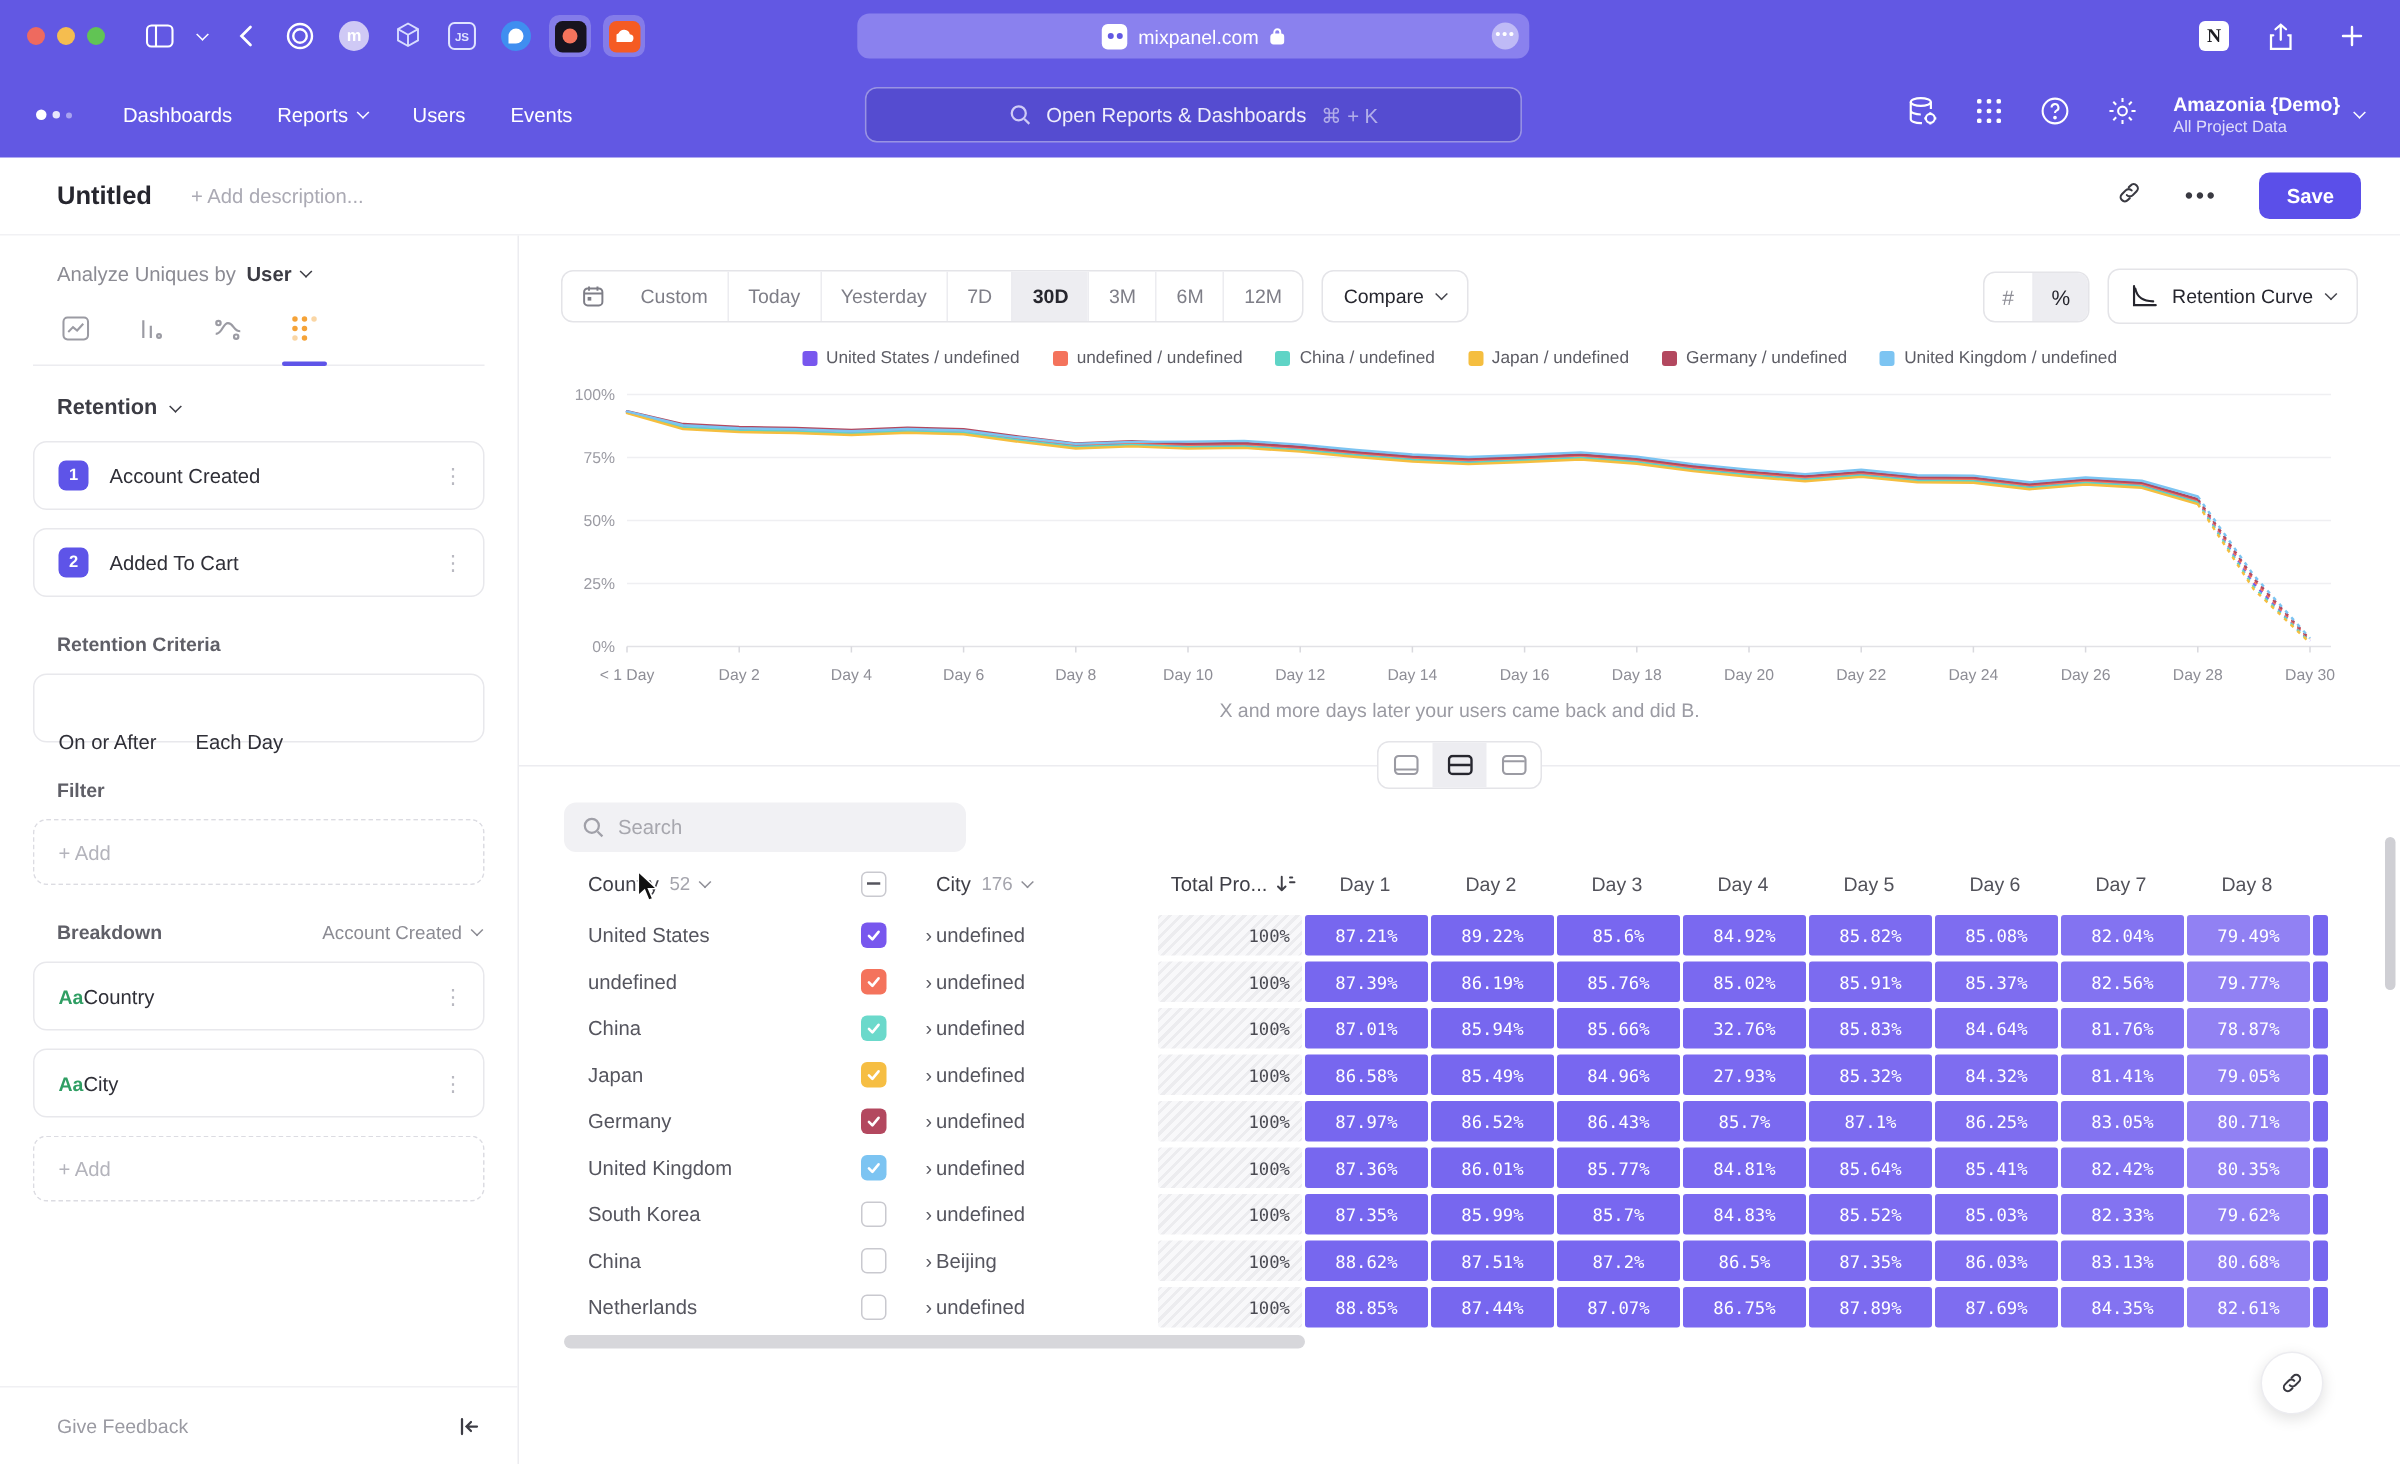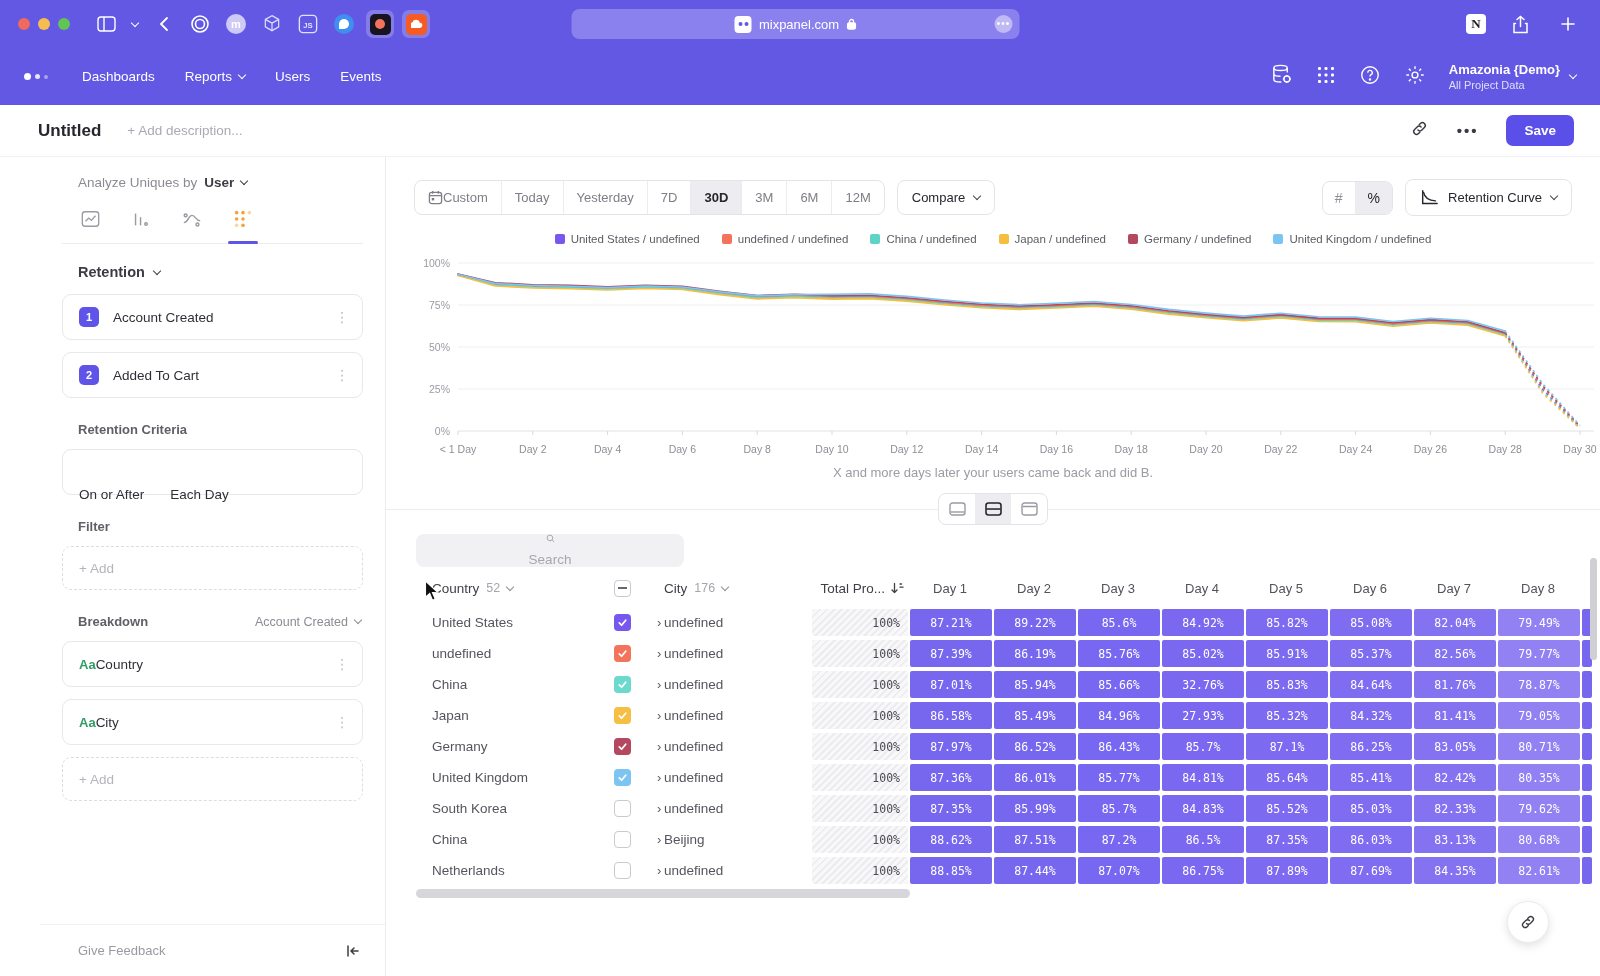--- a/index.html
+++ b/index.html
@@ -44,21 +44,21 @@
   .project .p1 { font-size:13px; font-weight:700;text-align:right; }
   .project .p2 { font-size:11px; opacity:.8; margin-top:2px; }
   
   .report-header { height:52px; display:flex; align-items:center; padding:0 26px 0 38px; border-bottom:1px solid #f1f1f4; background:#fff; }
   .title { font-size:17px; font-weight:700; color:#26262e; }
   .desc { margin-left:26px; font-size:13.5px; color:#abaab4; }
   .header-actions { margin-left:auto; display:flex; align-items:center; gap:28px; }
   .dots3 { color:#3a3a42; font-size:15px; letter-spacing:2px; font-weight:700; }
   .save-btn { background:#5B4FE9; color:#fff; font-size:13.5px; font-weight:600; padding:8px 18px; border-radius:7px; border:none; font-family:inherit; }
   
-  .content { display:flex; height:819px;padding-left:40px; }
+  .content { display:flex; height:819px; }
   .sidebar { width:346px; min-width:346px; border-right:1px solid #ececf0; padding:18px 22px 0; position:relative; }
   .an-row { margin-left:16px; font-size:13.5px; color:#8b8b93; display:flex; align-items:center; gap:7px; }
   .an-value { color:#3c3c44; font-weight:600; }
   .an-row .chev { color:#3c3c44; }
   .tabs-wrap { border-bottom:1px solid #ececf0; margin-top:18px; padding:0 0 13px 16px; display:flex; gap:27px; }
   .tab { position:relative; width:24px; height:22px; display:flex; align-items:center; justify-content:center; cursor:pointer; }
   .tab.sel::after { content:""; position:absolute; left:-3px; bottom:-14px; width:30px; height:3px; background:#5E54E8; border-radius:2px; }
   .section-label { margin:20px 0 14px 16px; font-size:14.5px; font-weight:700; color:#3c3c44; display:flex; align-items:center; gap:9px; }
   .sub-label { margin:24px 0 12px 16px; font-size:13px; font-weight:600; color:#5f5f67; }
   .card { border:1px solid #e8e8ec; border-radius:9px; height:46px; display:flex; align-items:center; padding:0 13px 0 16px; margin-bottom:12px; background:#fff; }
@@ -74,21 +74,21 @@
   .bd-head .lbl { font-size:13px; font-weight:600; color:#5f5f67; }
   .bd-scope { margin-left:auto; color:#8b8b93; font-size:12.5px; display:flex; align-items:center; gap:7px; cursor:pointer; }
   .aa { color:#2f9e63; font-weight:700; font-size:13px; }
   .sidebar-footer { position:absolute; left:0; right:0; bottom:0; height:52px; border-top:1px solid #f0f0f3;
     display:flex; align-items:center; padding:0 24px 0 38px; color:#9a9aa2; font-size:13px; }
   .collapse { margin-left:auto; cursor:pointer; display:flex; }
   
   .main { flex:1; position:relative; padding-top:22px; overflow:hidden; }
   .toolbar { display:flex; align-items:center; gap:12px; padding:0 28px; }
   .range-group { display:flex; border:1px solid #e4e4e8; border-radius:8px; overflow:hidden; background:#fff; }
-  .range { padding:9px 13px; font-size:13px; color:#7e7e87; border-left:1px solid #ececf0; display:flex; align-items:center; gap:0; cursor:pointer; white-space:nowrap; }
+  .range { padding:9px 13px; font-size:13px; color:#7e7e87; border-left:1px solid #ececf0; display:flex; align-items:center; gap:24px; cursor:pointer; white-space:nowrap; }
   .range:first-child { border-left:none; }
   .range.sel { background:#ededf1; color:#26262e; font-weight:700; }
   .btn { display:flex; align-items:center; gap:9px; border:1px solid #e4e4e8; background:#fff; border-radius:8px;
     padding:9px 14px; font-size:13px; color:#26262e; font-family:inherit; cursor:pointer; }
   .btn .chev { color:#45454d; }
   .spacer { flex:1; }
   .unit-toggle { display:flex; border:1px solid #e4e4e8; border-radius:8px; overflow:hidden; }
   .unit { padding:8px 12px; font-size:14px; color:#8e8e96; border-left:1px solid #ececf0; cursor:pointer; }
   .unit:first-child { border-left:none; }
   .unit.sel { background:#ededf1; color:#26262e; }
@@ -99,21 +99,21 @@
   .caption { text-align:center; color:#9b9ba3; font-size:13px; margin-top:2px; }
   .view-row { position:relative; height:42px; margin-top:8px; }
   .view-line { position:absolute; top:50%; left:0; right:0; border-top:1px solid #ececf0; }
   .view-toggle { position:absolute; left:50%; top:50%; transform:translate(-50%,-50%); background:#fff;
     border:1px solid #e4e4e8; border-radius:8px; display:flex; overflow:hidden; }
   .vt { width:36px; height:30px; display:flex; align-items:center; justify-content:center; cursor:pointer; }
   .vt.sel { background:#ededf1; }
   
   .table-area { margin:4px 0 0 30px; }
   .search-box { width:268px; height:33px; background:#f1f1f4; border-radius:8px; display:flex; align-items:center;
-    padding:0 12px; gap:9px; color:#a7a7ae; font-size:13.5px;flex-direction:column; }
+    padding:0 12px; gap:9px; color:#a7a7ae; font-size:13.5px; }
   .thead { display:flex; align-items:center; height:42px; font-size:13.5px; color:#3f3f47; }
   .c-country { width:192px; padding-left:16px; display:flex; align-items:center; gap:7px; }
   .c-cb { width:40px; padding-left:6px; display:flex; align-items:center; }
   .c-chev { width:16px; display:flex; }
   .c-city { width:148px; display:flex; align-items:center; gap:7px; }
   .c-total { width:96px; display:flex; align-items:center; justify-content:flex-end; gap:5px; padding-right:4px; }
   .count { color:#a5a5ad; font-size:12.5px; }
   .hd-chev { color:#8e8e96; }
   .day-h { width:84px; text-align:center; color:#52525a; font-size:13px; }
   .trow { display:flex; align-items:center; height:27px; margin-bottom:4px; font-size:13.5px; color:#55555e; }
@@ -229,20 +229,28 @@
       <i></i>
       <i></i>
       <i></i>
     </span>
   <div class="nav-items">
       <span class="nav-item">Dashboards</span>
       <span class="nav-item">Reports<span class="chev" style="color:#fff"></span></span>
       <span class="nav-item">Users</span>
       <span class="nav-item">Events</span>
     </div>
+  <div class="nav-search">
+    <svg width="15" height="15" viewBox="0 0 16 16" fill="none" stroke="#cfcbf7" stroke-width="1.6">
+        <circle cx="7" cy="7" r="5"></circle>
+        <path d="M11 11l3.5 3.5"></path>
+      </svg>
+    <span>Open Reports &amp; Dashboards</span>
+    <span class="kbd">⌘ + K</span>
+  </div>
   <div class="nav-right">
     <span>
       <svg width="23" height="23" viewBox="0 0 24 24" fill="none" stroke="#fff" stroke-width="1.5">
           <ellipse cx="11" cy="5.2" rx="7" ry="2.7"></ellipse>
           <path d="M4 5.2v6c0 1.5 3.1 2.7 7 2.7M4 11.2v6c0 1.5 3.1 2.7 7 2.7h.8M18 5.2v4.8"></path>
           <circle cx="17.6" cy="16.6" r="3.1"></circle>
           <path d="M17.6 12.4v1.2M17.6 19.6v1.2M21.8 16.6h-1.2M14.6 16.6h-1.2"></path>
         </svg>
     </span>
     <span>

